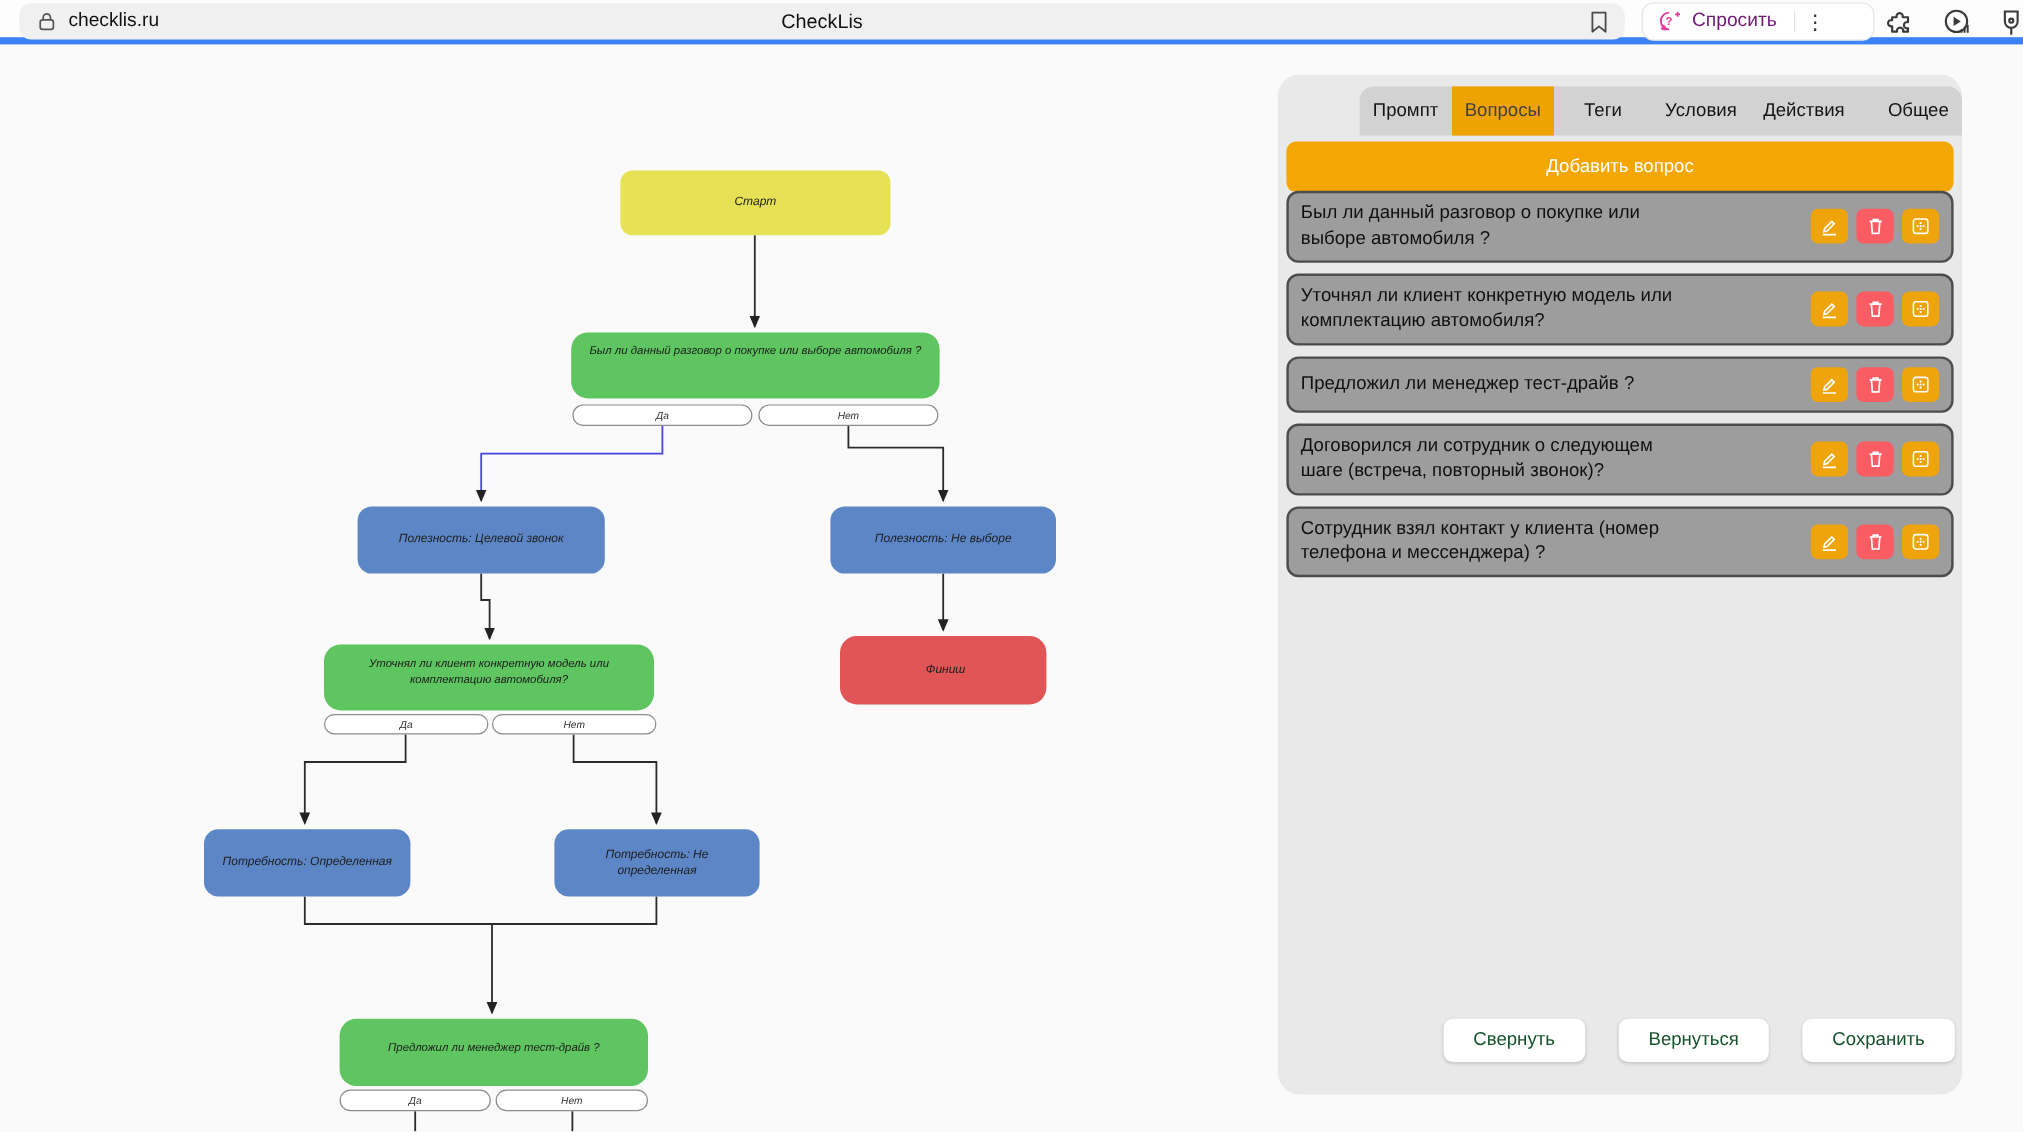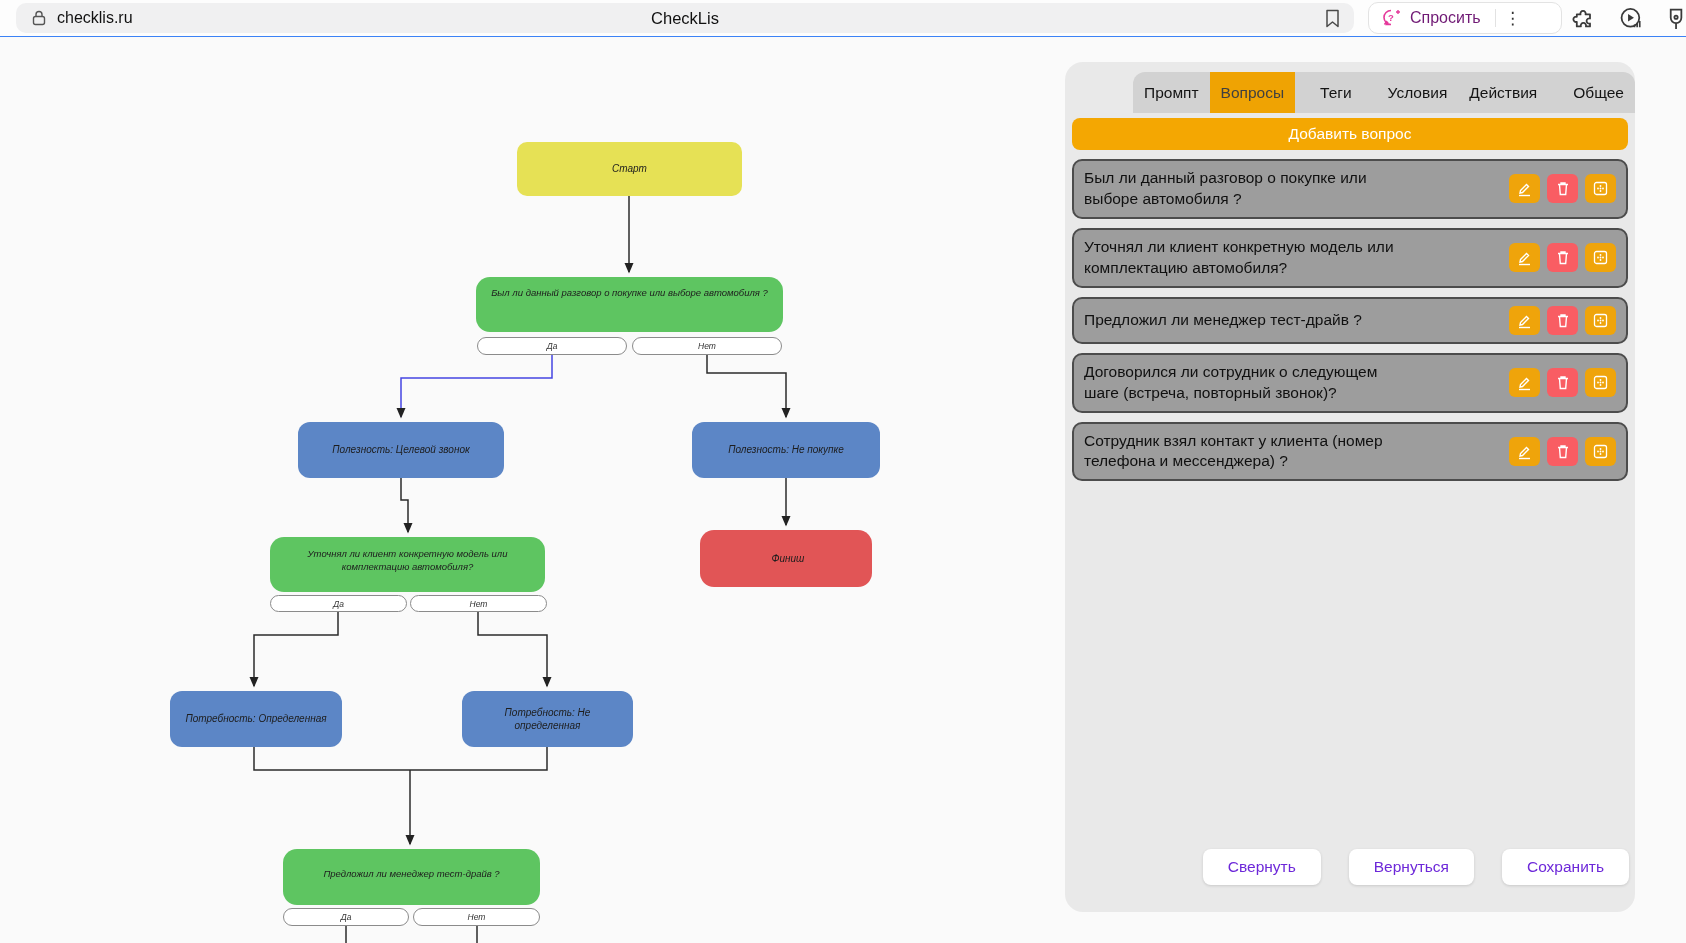--- a/index.html
+++ b/index.html
@@ -8,21 +8,21 @@
     font-family: "Liberation Sans", sans-serif;
     background: #fafafa;
     position: relative;
     overflow: hidden;
     color: #1c1c1c;
   }
 
   
   .topbar {
     position: absolute; top: 0; left: 0; width: 1686px; height: 37px;
-    background: #fdfdfd; border-bottom: 1px solid #3b82f6;
+    background: #fdfdfd; border-bottom: 6px solid #3b82f6;
   }
   .address-chip {
     position: absolute; left: 16px; top: 3px; width: 1338px; height: 30px;
     background: #f0f0f1; border-radius: 10px;
     display: flex; align-items: center;
   }
   .lock-wrap { margin-left: 15px; display: flex; align-items: center; }
   .url-text { margin-left: 10px; font-size: 16px; color: #111; }
   .page-title {
     position: absolute; left: 0; right: 0; text-align: center;
@@ -72,21 +72,21 @@
     background: #d2d2d2; border-radius: 12px 12px 0 0;
     display: flex; align-items: stretch; justify-content: space-between;
   }
   .tab {
     display: flex; align-items: center; padding: 0 11px;
     font-size: 15.5px; color: #141414; cursor: pointer; white-space: nowrap;
   }
   .tab.active { background: #efa303; color: #404040; }
   .tab.sp { margin-left: 14px; }
   .add-btn {
-    position: absolute; top: 56px; left: 7px; right: 7px; height: 32px;
+    position: absolute; top: 56px; left: 7px; right: 7px; height: 42px;
     background: #f4a702; border: none; border-radius: 8px;
     color: #fff; font-size: 15.5px; font-family: inherit;
     display: flex; align-items: center; justify-content: center; cursor: pointer;
   }
   .cards {
     position: absolute; top: 97px; left: 7px; right: 7px;
     display: flex; flex-direction: column; gap: 9px;
   }
   .card {
     background: #9d9d9d; border: 2px solid #4c4c4c; border-radius: 10px;
@@ -99,21 +99,21 @@
     display: flex; align-items: center; justify-content: center; cursor: pointer;
   }
   .icon-btn.orange { background: #efa40b; }
   .icon-btn.red { background: #f95d63; }
   .panel-footer {
     position: absolute; bottom: 27px; right: 6px;
     display: flex; gap: 28px;
   }
   .footer-btn {
     background: #ffffff; border: none; border-radius: 8px;
-    padding: 9px 25px; font-size: 15.5px; font-family: inherit; color: #6d28d9;
+    padding: 9px 25px; font-size: 15.5px; font-family: inherit; color: #14532d;
     box-shadow: 0 1px 3px rgba(0,0,0,0.14); cursor: pointer;
   }
 </style>
 </head>
 <body>
 
 <div class="topbar">
   <div class="address-chip">
     <span class="lock-wrap">
       <svg width="16" height="18" viewBox="0 0 16 18" fill="none" stroke="#555" stroke-width="1.4">
@@ -188,21 +188,21 @@
     </g>
   </svg>
 
   <div class="node node-yellow" style="left:517px; top:105px; width:225px; height:54px;">Старт</div>
 
   <div class="node node-green node-top-text" style="left:476px; top:240px; width:307px; height:55px;">Был ли данный разговор о покупке или выборе автомобиля ?</div>
   <div class="pill" style="left:477px; top:300px; width:150px; height:18px;">Да</div>
   <div class="pill" style="left:632px; top:300px; width:150px; height:18px;">Нет</div>
 
   <div class="node node-blue" style="left:298px; top:385px; width:206px; height:56px;">Полезность: Целевой звонок</div>
-  <div class="node node-blue" style="left:692px; top:385px; width:188px; height:56px;">Полезность: Не покупке</div>
+  <div class="node node-blue" style="left:692px; top:385px; width:188px; height:56px;">Полезность: Не выборе</div>
 
   <div class="node node-red" style="left:700px; top:493px; width:172px; height:57px;">Финиш</div>
 
   <div class="node node-green" style="left:270px; top:500px; width:275px; height:55px; padding:0 26px 8px 26px;">Уточнял ли клиент конкретную модель или комплектацию автомобиля?</div>
   <div class="pill" style="left:270px; top:558px; width:137px; height:17px;">Да</div>
   <div class="pill" style="left:410px; top:558px; width:137px; height:17px;">Нет</div>
 
   <div class="node node-blue" style="left:170px; top:654px; width:172px; height:56px;">Потребность: Определенная</div>
   <div class="node node-blue" style="left:462px; top:654px; width:171px; height:56px;">Потребность: Не определенная</div>
 

